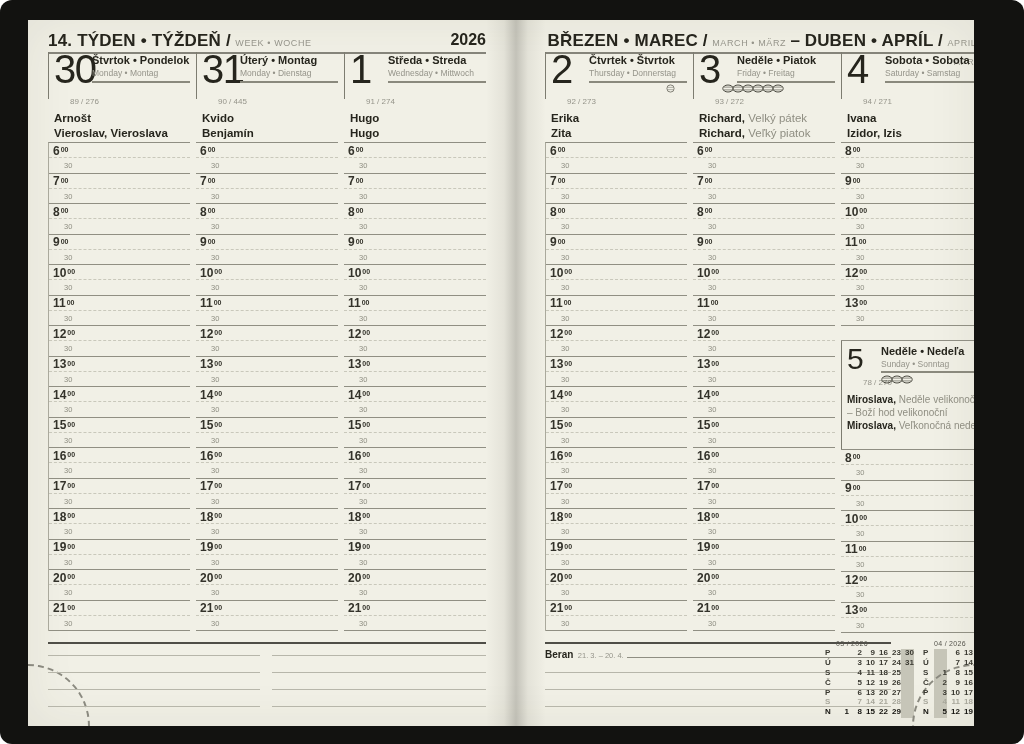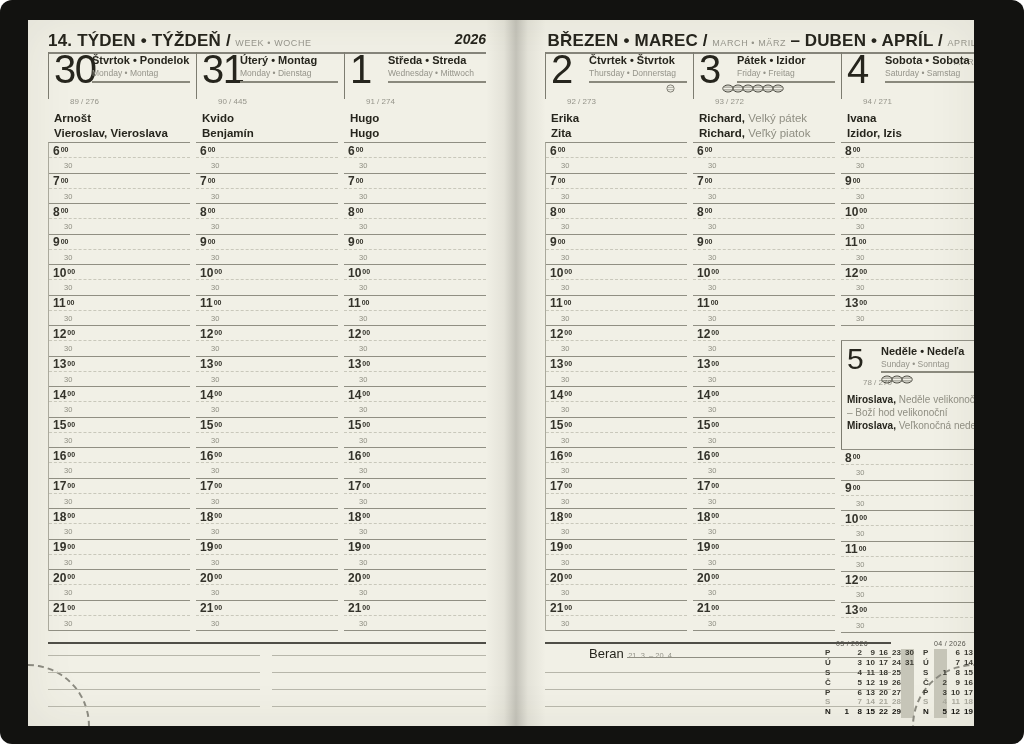--- a/index.html
+++ b/index.html
@@ -17,21 +17,21 @@
   .spine{
     position:absolute;left:458px;top:0;width:60px;height:706px;pointer-events:none;z-index:5;
     background:linear-gradient(90deg, rgba(55,52,40,0) 0%, rgba(55,52,40,0.07) 30%, rgba(35,33,26,0.22) 50%, rgba(55,52,40,0.07) 70%, rgba(55,52,40,0) 100%);
   }
   
   .hdr{position:absolute;top:11px;height:21px;border-bottom:2px solid #85847a;}
   .hdr-left{left:20px;width:438px;}
   .hdr-right{left:517px;width:438px;text-align:right;}
   .hb1{font-weight:700;font-size:17px;color:#26251d;letter-spacing:0.2px;}
   .hg{font-size:9px;color:#95948a;letter-spacing:0.6px;}
-  .year{float:right;font-weight:700;font-size:14px;color:#26251d;font-style:italic;}
+  .year{float:right;font-weight:700;font-size:16px;color:#26251d;}
   
   .day-col{position:absolute;top:32px;width:142px;}
   .c0{left:20px}.c1{left:168px}.c2{left:316px}.c3{left:517px}.c4{left:665px}.c5{left:813px}
   .day-head{position:relative;height:90px;}
   .vline{position:absolute;left:0;top:0;width:1px;height:47px;background:#7d7c70;}
   .big-num{position:absolute;left:6px;top:-3px;font-size:40px;font-weight:400;color:#26251d;line-height:1;letter-spacing:-1.5px;}
   .day-title{position:absolute;left:44px;top:2px;font-size:11px;font-weight:700;color:#26251d;white-space:nowrap;}
   .day-sub{position:absolute;left:44px;top:16px;font-size:8.5px;color:#95948a;white-space:nowrap;}
   .head-rule{position:absolute;left:44px;right:0;top:29px;height:2px;background:#8a897d;}
   .doy{position:absolute;left:6px;top:45px;font-size:8px;color:#95948a;white-space:nowrap;margin-left:16px;}
@@ -60,21 +60,21 @@
   .sunday .head-rule{top:30px;left:40px;}
   .sunday .doy{top:37px;}
   .sunday .icons{left:40px;top:34px;}
   .sun-text{position:absolute;left:6px;top:52px;font-size:10px;line-height:1.32;white-space:nowrap;}
   
   .rule-thick{position:absolute;top:622px;height:2px;background:#4f4e47;}
   .rt-left{left:20px;width:438px;}
   .rt-right{left:517px;width:346px;}
   .nline{position:absolute;height:1px;background:#b7b6aa;}
   .zodiac{position:absolute;left:517px;top:624px;white-space:nowrap;}
-  .zname{font-weight:400;font-size:13px;color:#26251d;margin-left:44px;}
+  .zname{font-weight:700;font-size:10px;color:#26251d;}
   .zrange{font-size:7.5px;color:#95948a;}
   .zline{position:absolute;left:599px;top:637px;width:264px;height:1px;background:#8f8e82;}
   
   .cals{position:absolute;left:797px;top:620px;display:flex;gap:9px;}
   .mini{position:relative;}
   .cal-title{font-size:7px;color:#55544c;margin:0 0 1px 11px;letter-spacing:0.3px;}
   .cal-row{display:flex;height:9.8px;align-items:center;font-size:8px;font-weight:700;color:#3a3931;position:relative;z-index:1;}
   .cal-row.gray{color:#a8a79b;}
   .cal-row.bold{color:#14130f;}
   .cal-lab{width:11px;}
@@ -811,21 +811,21 @@
     <div class="r r2">
               <span class="half">30</span>
             </div>
   </div>
 </div>
       </div>
     <div id="col-4" class="day-col c4">
   <div class="day-head">
     <div class="vline"></div>
     <div class="big-num">3</div>
-    <div class="day-title">Pátek • Izidor</div>
+    <div class="day-title">Neděle • Piatok</div>
     <div class="day-sub">Friday • Freitag</div>
     <div class="head-rule"></div>
     <div class="doy">93 / 272</div>
     <div class="icons">
             <svg width="12" height="9" viewBox="0 0 12 9">
               <ellipse cx="6" cy="4.5" rx="5.2" ry="3.5" fill="none" stroke="#4c4b42" stroke-width="1"></ellipse>
               <path d="M1.6 3.1H10.4M1.6 5.9H10.4" stroke="#4c4b42" stroke-width="0.6" fill="none"></path>
             </svg>
             <svg width="12" height="9" viewBox="0 0 12 9">
               <ellipse cx="6" cy="4.5" rx="5.2" ry="3.5" fill="none" stroke="#4c4b42" stroke-width="1"></ellipse>

